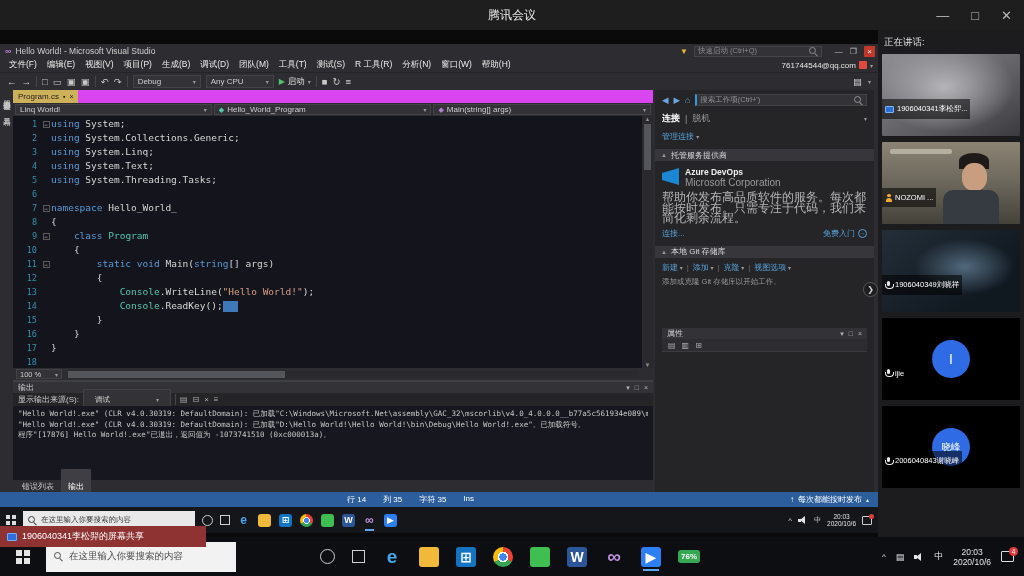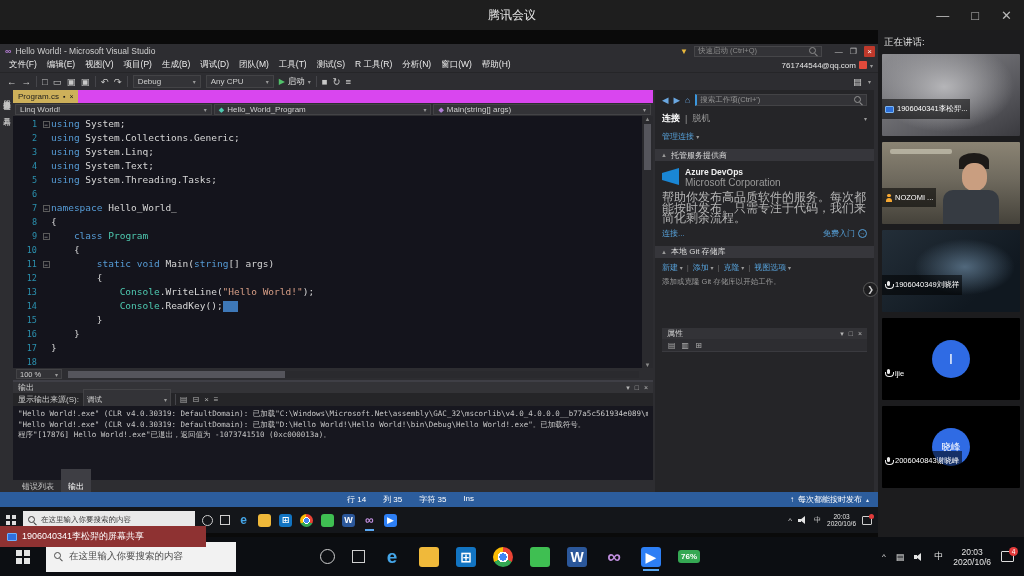--- a/index.html
+++ b/index.html
@@ -101,21 +101,21 @@
   .zoom-row{height:12px;background:#2d2d31;display:flex;align-items:center}
   .zoom-box{width:46px;height:10px;background:#333337;border:1px solid #434346;font-size:7.5px;color:#cfcfcf;
     display:flex;align-items:center;justify-content:space-between;padding:0 3px;margin-left:3px}
   .hscroll{flex:1;height:7px;background:#2a2a2e;margin:0 14px 0 6px;position:relative}
   .hthumb{position:absolute;left:0;top:0;width:38%;height:100%;background:#55555c}
 
   .output-panel{height:100px;background:#252528;border-top:2px solid #3f3f46;display:flex;flex-direction:column}
   .panel-header{height:11px;background:#333337;display:flex;align-items:center;font-size:8px;color:#cfcfcf;padding:0 5px}
   .ph-icons{margin-left:auto;display:flex;gap:5px;font-size:7px;color:#b5b5b5}
   .output-toolbar{height:13px;display:flex;align-items:center;gap:4px;font-size:8px;color:#cfcfcf;padding:0 5px}
-  .odrop{width:88px;height:21px;background:#333337;border:1px solid #434346;display:flex;align-items:center;justify-content:space-between;padding:0 3px;font-size:7.5px}
+  .odrop{width:88px;height:21px;background:#333337;border:1px solid #434346;display:flex;align-items:center;justify-content:space-between;padding:0 11px;font-size:7.5px}
   .oicons{display:flex;gap:5px;color:#b0b0b0;font-size:8px}
   .output-text{flex:1;background:#17171f;font-family:"DejaVu Sans Mono","Liberation Mono",monospace;font-size:7.5px;
     color:#c8c8c8;padding:3px 5px;line-height:10.5px;overflow:hidden}
   .oline{white-space:nowrap;overflow:hidden}
 
   .bottom-tabs{height:12px;background:#2d2d31;display:flex;align-items:center;font-size:8px;color:#c6c6c6;padding-left:2px}
   .btab{padding:17px 7px;height:100%;display:flex;align-items:center}
   .btab.active{background:#3e3e44;color:#fff}
 
   

